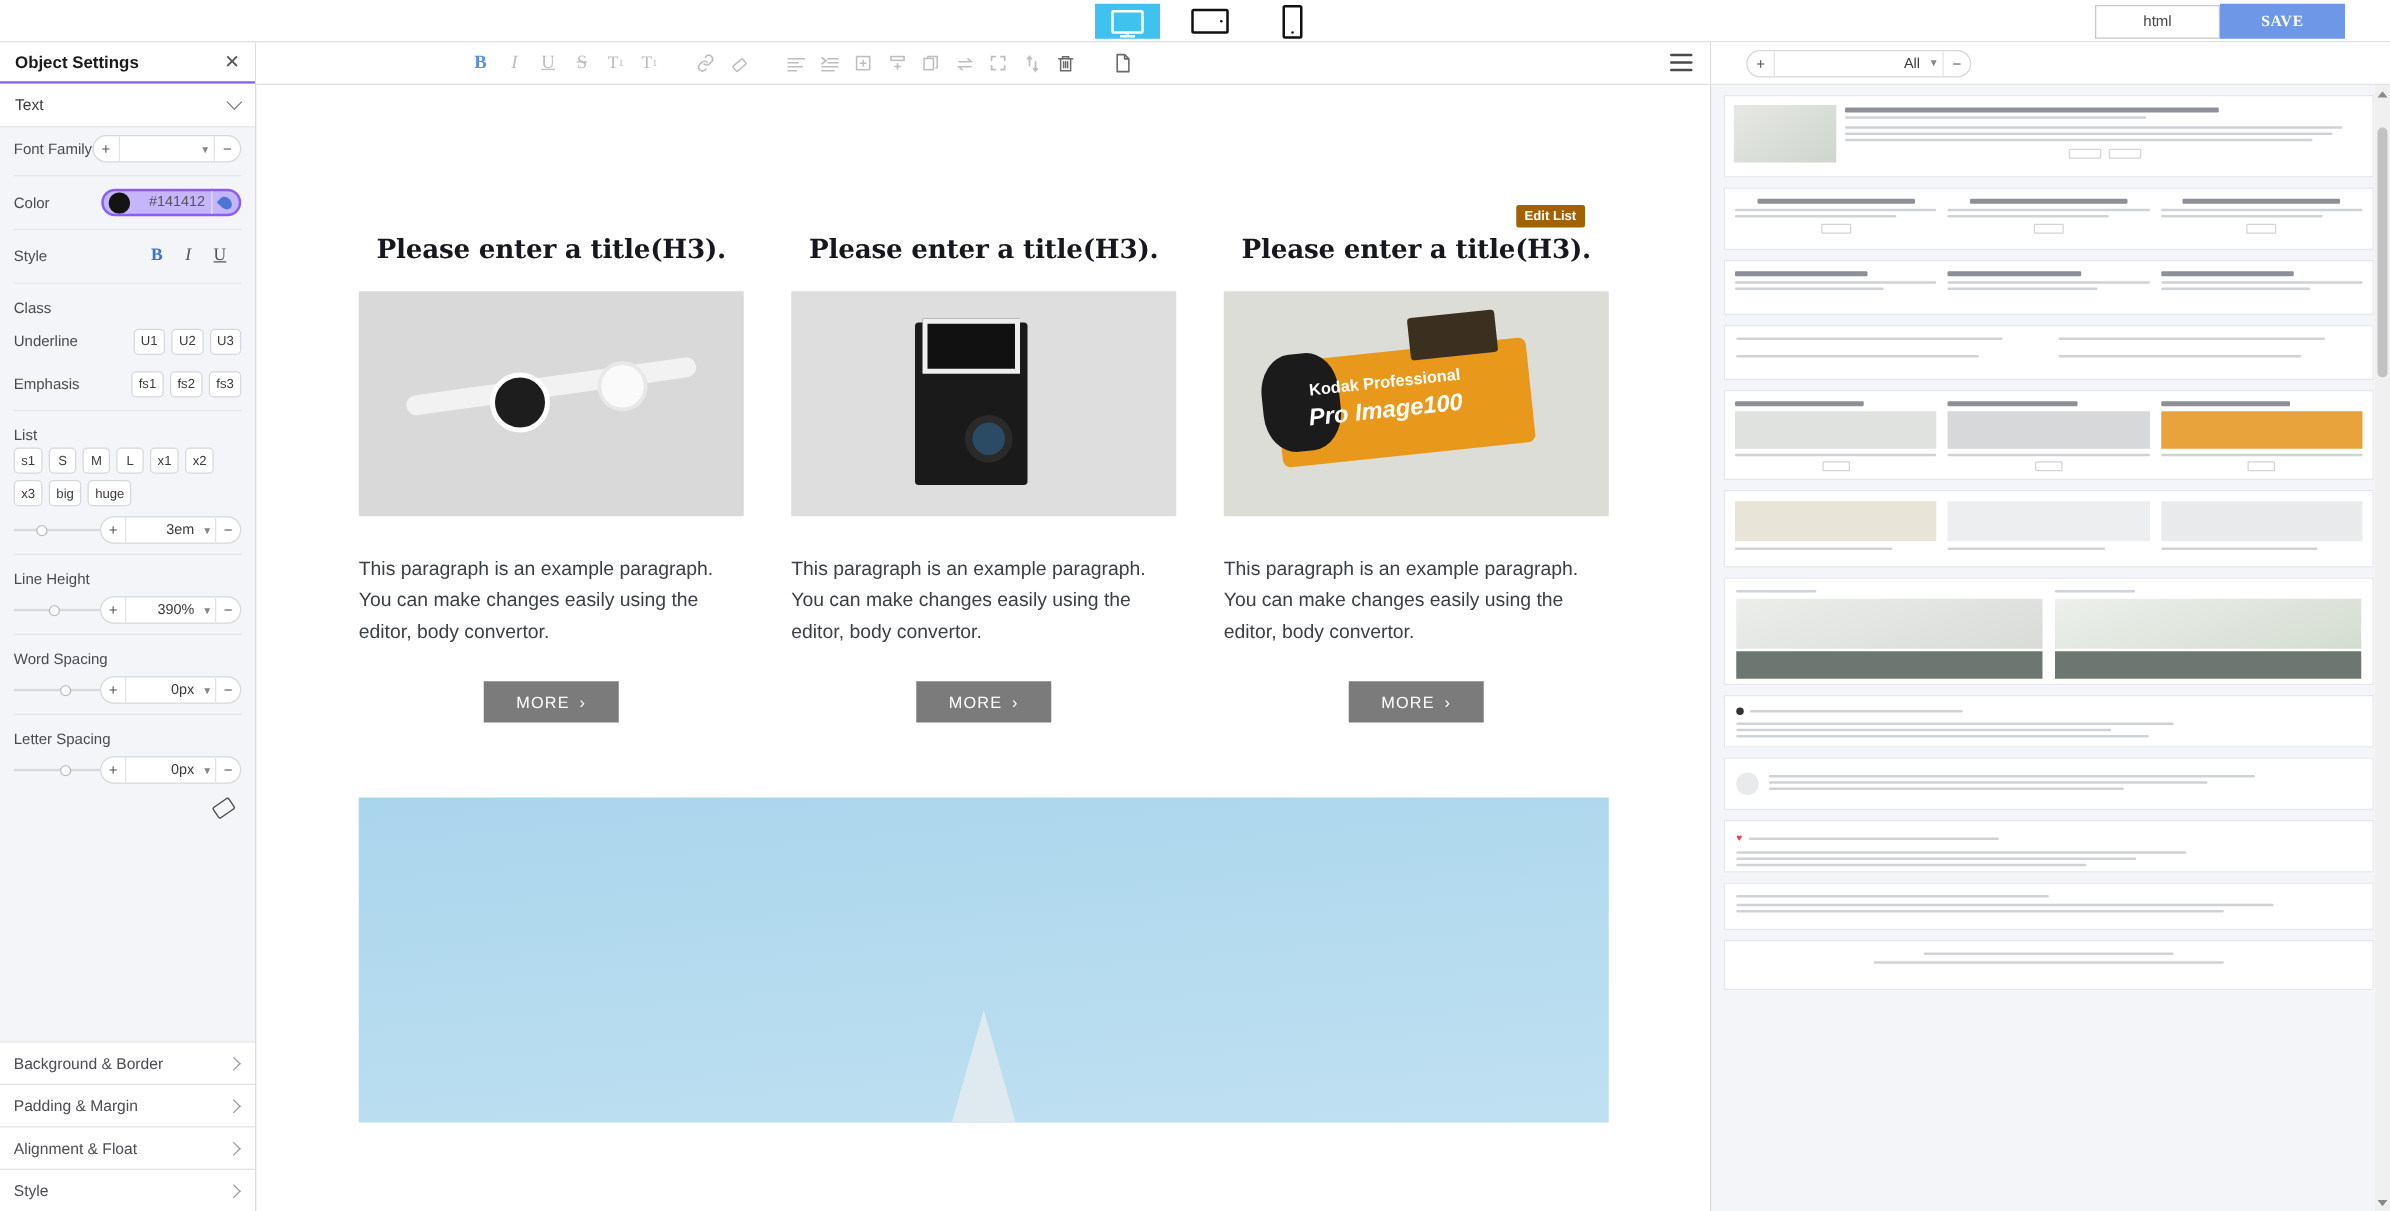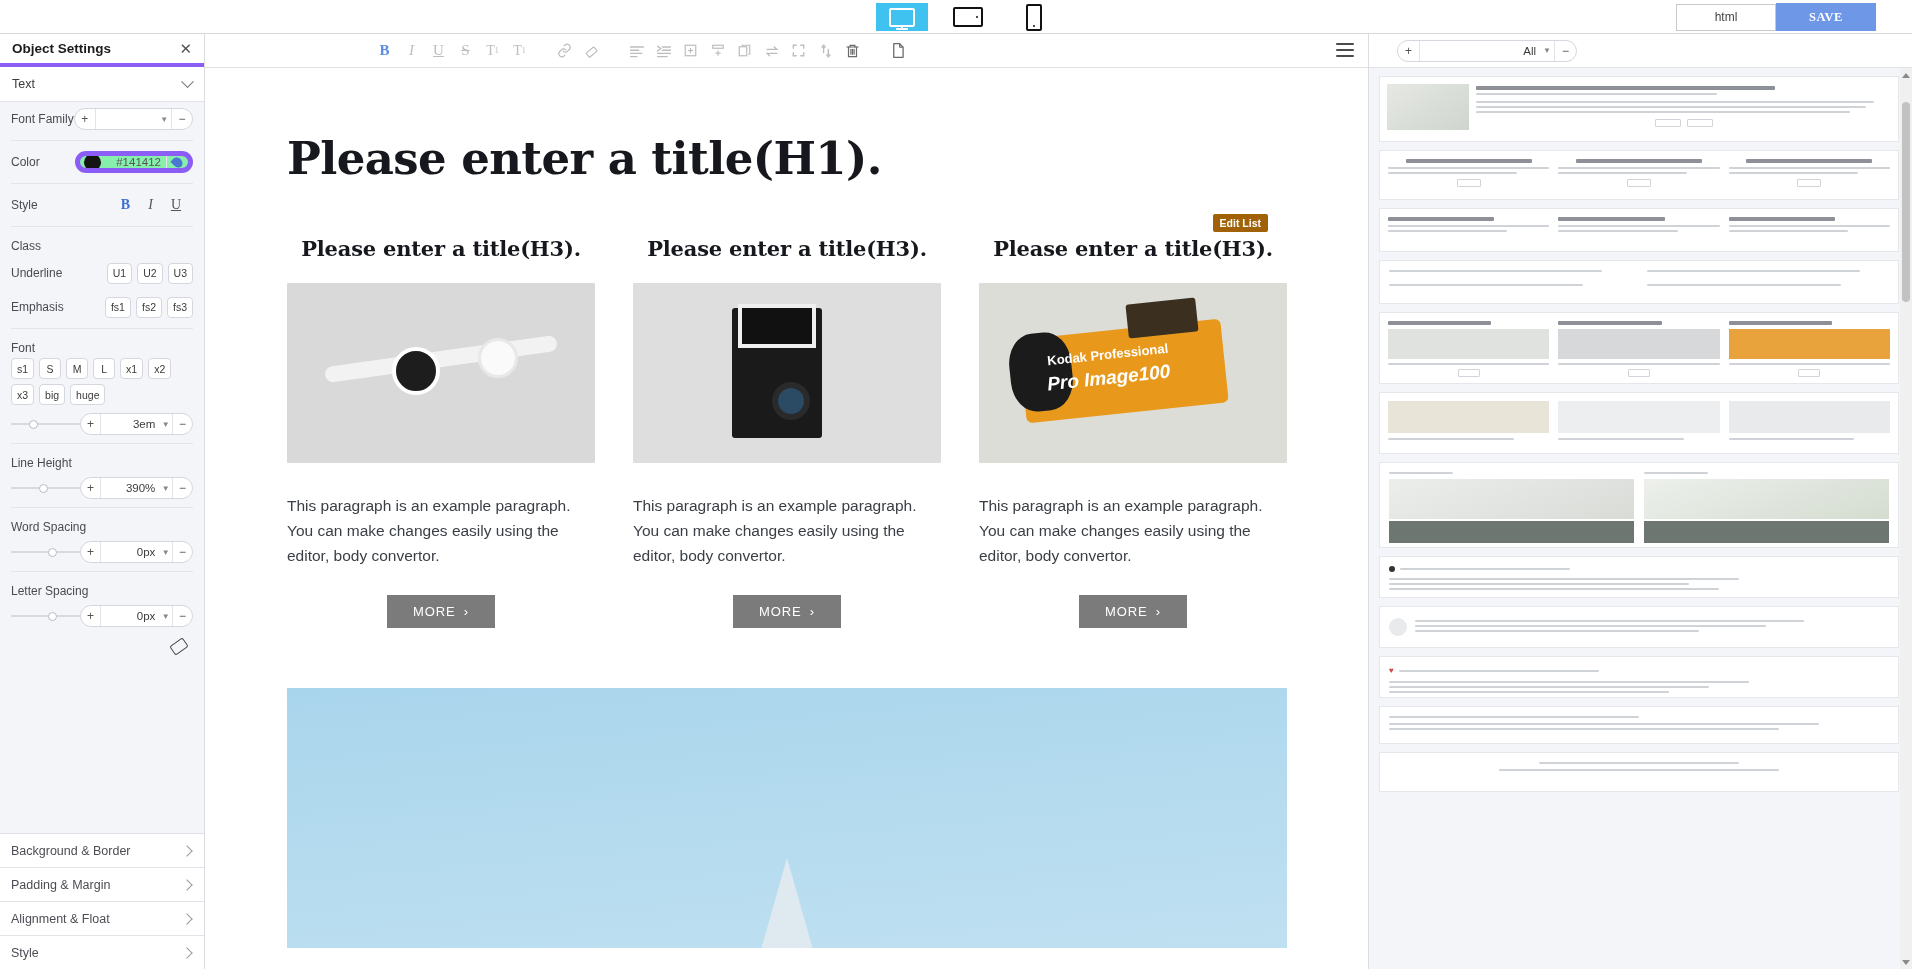--- a/index.html
+++ b/index.html
@@ -47,21 +47,21 @@
     display:flex; align-items:center; justify-content:center; cursor:pointer; border:none;font-family:Liberation Serif, serif;
   }
 
   
   .sidebar {
     position: absolute; left: 0; top: 34px; width: 205px; height: 935px;
     background: #f4f5f9; border-right: 1px solid #dcdde3;
     overflow: hidden;
   }
   .sb-header {
-    height: 33px; background: #fff; border-bottom: 4px solid #8b5cf6;
+    height: 33px; background: #fff; border-bottom: 2px solid #8b5cf6;
     display:flex; align-items:center; padding: 0 12px; justify-content: space-between;
   }
   .sb-title { font-size: 13.5px; font-weight: bold; color: #1b1b1b; }
   .sb-close { font-size: 15px; color: #555; cursor: pointer; line-height: 1; }
   .sb-sel {
     height: 35px; background: #fff; border-bottom: 1px solid #e2e3e8;
     display:flex; align-items:center; padding: 0 12px; justify-content: space-between;
     font-size: 12.5px; color: #3b3b3b; cursor: pointer;
   }
   .chev-d { width:9px; height:9px; border-right:1.4px solid #777; border-bottom:1.4px solid #777; transform: rotate(45deg) translate(-2px,-2px); }
@@ -83,21 +83,21 @@
   .pill .plus { border-right:1px solid #e2e3e8; }
   .pill .minus { border-left:1px solid #e2e3e8; }
   .pill .val {
     width: 64px; height:100%; display:flex; align-items:center; justify-content:flex-end;
     font-size: 11.5px; color:#3b3b3b; padding-right: 4px;
   }
   .pill .caret { width: 14px; display:flex; align-items:center; justify-content:center; font-size:8px; color:#888; }
 
   .swatch { width:17px; height:17px; border-radius:50%; background:#141412; }
   .colorbox {
-    display:flex; align-items:center; background:#86efac; border:5px solid #8b5cf6; border-radius:13px;
+    display:flex; align-items:center; background:#c4b5fd; border:2px solid #8b5cf6; border-radius:13px;
     height:22px; margin-left:auto; overflow:hidden;justify-content:center;
   }
   .colorbox .sw-wrap { width:24px; display:flex; align-items:center; justify-content:center; }
   .colorbox .hexv { width:62px; text-align:right; font-size:11.5px; color:#555; padding-right:5px; }
   .colorbox .drop { width:22px; height:22px; border-left:1px solid #e2e3e8; display:flex; align-items:center; justify-content:center; }
   .drip { width:9px; height:11px; background:#4a77d4; border-radius: 0 55% 55% 55%; transform: rotate(-45deg); }
 
   .styleicons { margin-left:auto; display:flex; gap:18px; padding-right: 12px; }
   .styleicons span { font-family:"Liberation Serif", serif; font-size:14px; color:#555; cursor:pointer; }
   .styleicons span.b { color:#3d6fd4; font-weight:bold; }
@@ -338,21 +338,21 @@
       <span class="row-lbl">Emphasis</span>
       <div class="chipwrap">
         <span class="chip">fs1</span>
         <span class="chip">fs2</span>
         <span class="chip">fs3</span>
       </div>
     </div>
 
     <div class="sep"></div>
 
-    <div class="group-lbl">Font</div>
+    <div class="group-lbl">List</div>
     <div class="chipwrap left" style="margin-bottom:4px;">
       <span class="chip">s1</span>
       <span class="chip">S</span>
       <span class="chip">M</span>
       <span class="chip">L</span>
       <span class="chip">x1</span>
       <span class="chip">x2</span>
       <span class="chip">x3</span>
       <span class="chip">big</span>
       <span class="chip">huge</span>
@@ -542,21 +542,20 @@
   </div>
   <div class="hamburger">
     <i></i>
       <i></i>
       <i></i>
   </div>
 </div>
 
 <div class="canvas">
   <div class="doc">
-    <div class="h1">Please enter a title(H1).</div>
 
     <div class="cols">
       <div class="edit-badge">Edit List</div>
 
       <div class="col">
         <div class="h3">Please enter a title(H3).</div>
         <div class="photo ph1">
           <span class="band"></span>
             <span class="face"></span>
             <span class="face2"></span>

